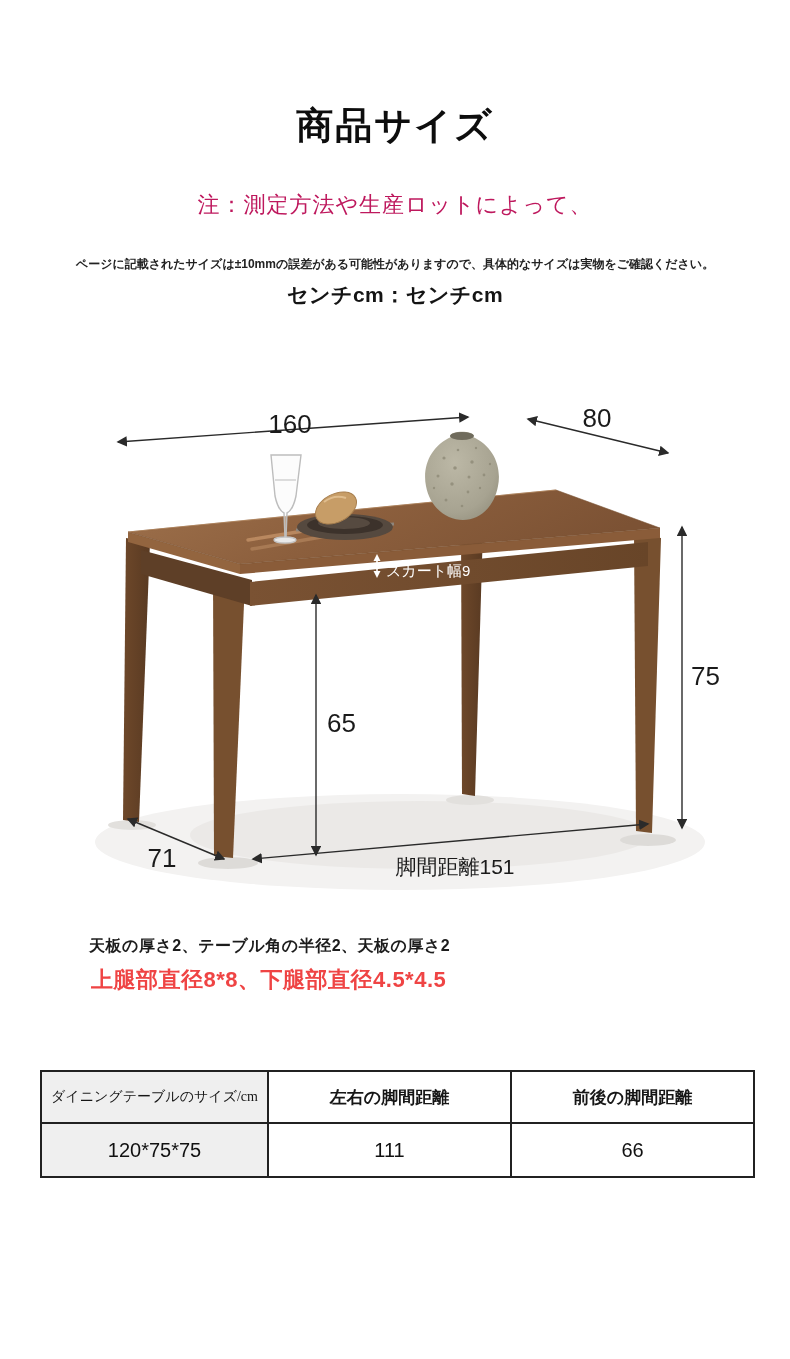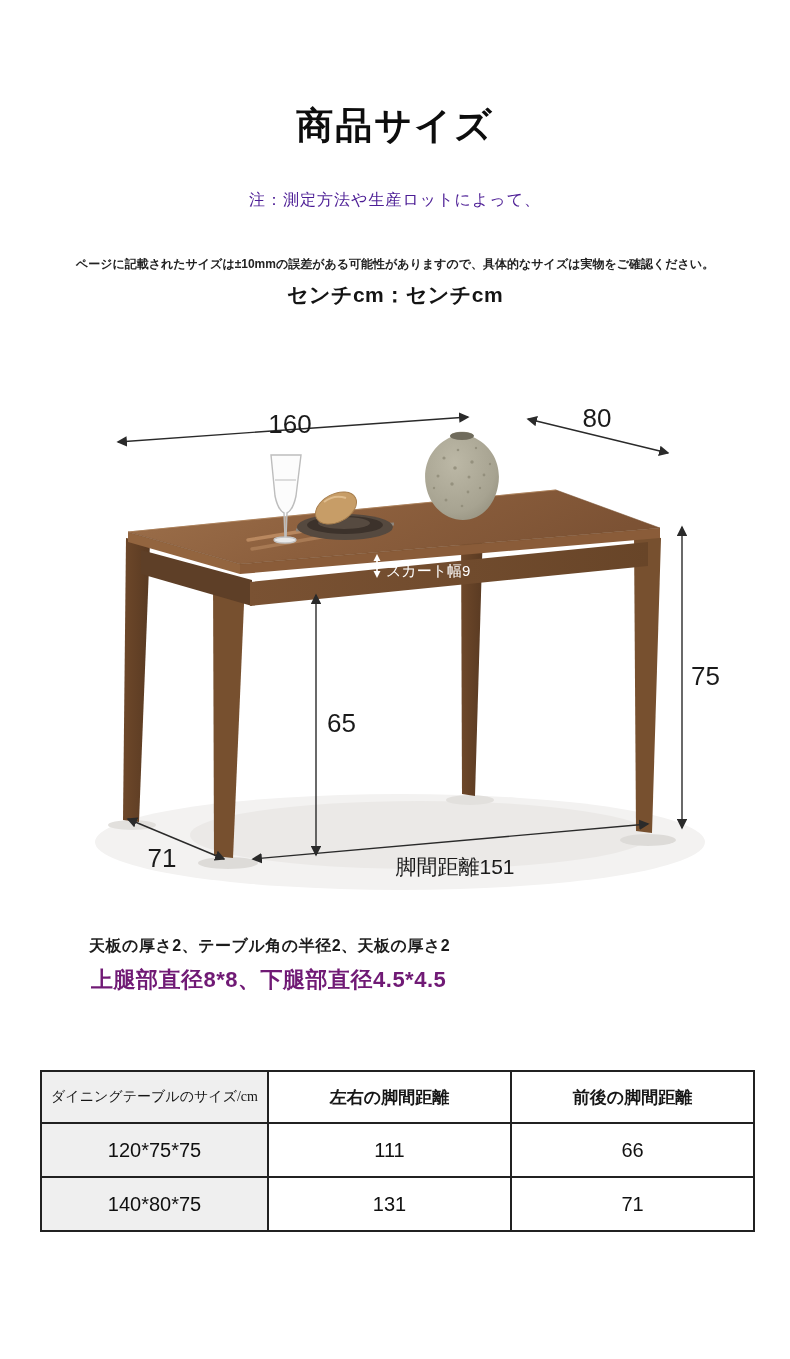--- a/index.html
+++ b/index.html
@@ -7,26 +7,26 @@
     position:relative;
     width:790px;height:1248px;
     background:#ffffff;
     font-family:"Liberation Sans","DejaVu Sans",sans-serif;
     color:#1a1a1a;
     overflow:hidden;
   }
   .abs{position:absolute;}
   .centered{left:0;right:0;text-align:center;}
   .title{top:101px;font-size:37px;font-weight:800;letter-spacing:2px;color:#0d0d0d;}
-  .note{top:190px;font-size:16px;font-weight:500;letter-spacing:1px;color:#4c1d95;}
+  .note{top:190px;font-size:22px;font-weight:500;letter-spacing:1px;color:#be185d;}
   .fine{top:256px;font-size:12px;font-weight:600;color:#222;}
   .unit{top:281px;font-size:21px;font-weight:700;letter-spacing:0.5px;color:#141414;}
   .diagram{top:380px;left:0;width:790px;height:520px;}
   .spec1{left:89px;top:936px;font-size:16px;font-weight:700;letter-spacing:0.5px;color:#1c1c1c;}
-  .spec2{left:91px;top:965px;font-size:22px;font-weight:600;letter-spacing:0.5px;color:#701a75;}
+  .spec2{left:91px;top:965px;font-size:22px;font-weight:600;letter-spacing:0.5px;color:#ef4444;}
   table.size{
     position:absolute;left:40px;top:1070px;
     border-collapse:collapse;
     width:713px;
     table-layout:fixed;
   }
   table.size th,table.size td{
     border:2px solid #212121;
     text-align:center;
     vertical-align:middle;
@@ -194,21 +194,16 @@
         <th>左右の脚間距離</th>
         <th>前後の脚間距離</th>
       </tr>
     </thead>
     <tbody>
       <tr>
         <td class="shade">120*75*75</td>
         <td>111</td>
         <td>66</td>
       </tr>
-      <tr>
-        <td class="shade">140*80*75</td>
-        <td>131</td>
-        <td>71</td>
-      </tr>
     </tbody>
   </table>
 
 </div>
 
 </body></html>

